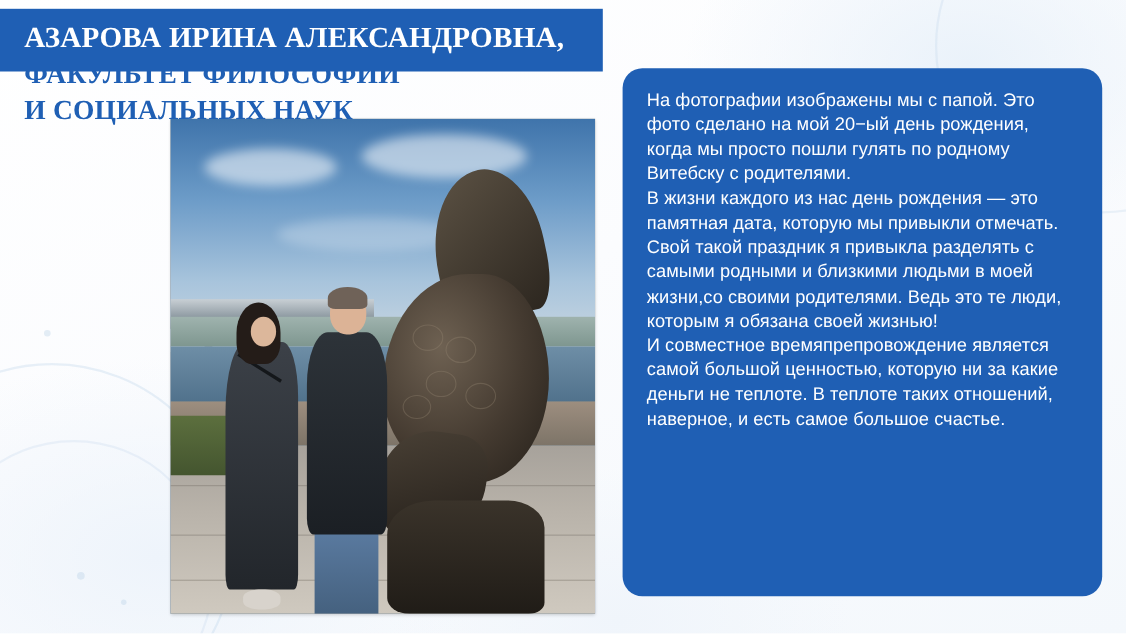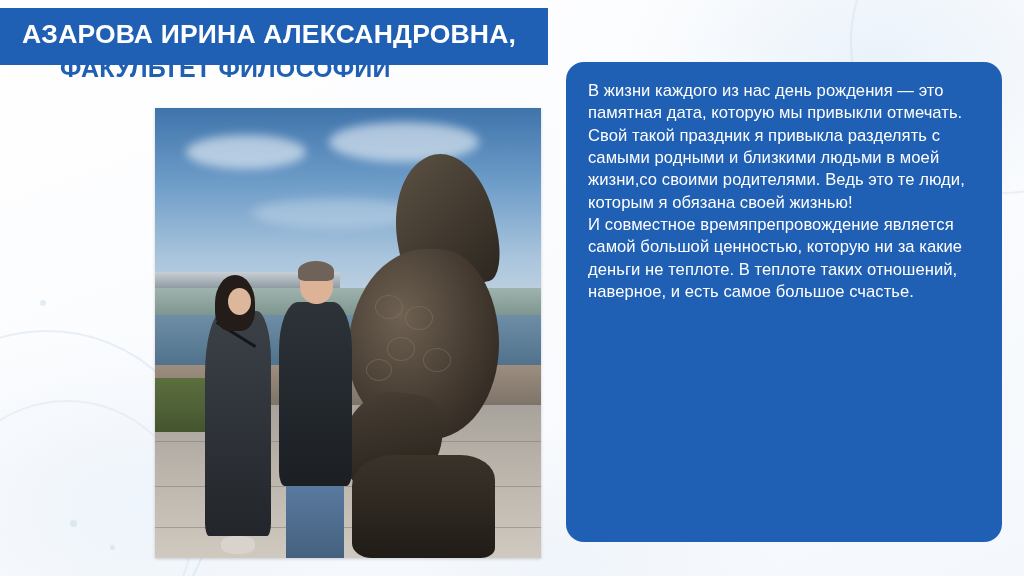--- a/index.html
+++ b/index.html
@@ -52,38 +52,38 @@
     box-sizing: border-box;
     z-index: 5;
   }
   .title-line {
     color: #ffffff;
     font-weight: bold;
     font-size: 25.5px;
     line-height: 1.26;
     letter-spacing: 0.2px;
     white-space: nowrap;
+    font-family: Liberation Serif, serif;
   }
   .title-line.l1 { font-size: 26.5px; }
 
   
   .title-step {
     position: absolute;
     left: 0;
     top: 50px;
     width: 350px;
     padding: 2px 18px 10px 22px;
     box-sizing: border-box;
     z-index: 4;
   }
   .title-step .title-line {
     color: #1f5fb4;
     font-size: 25px;
     line-height: 1.3;
-    margin-left: 38px;
   }
 
   
   .photo {
     position: absolute;
     left: 155px;
     top: 108px;
     width: 386px;
     height: 450px;
     overflow: hidden;
@@ -231,20 +231,21 @@
   <div class="deco-arc arc-3"></div>
   <div class="deco-dot" style="width:7px;height:7px;left:70px;top:520px;"></div>
   <div class="deco-dot" style="width:5px;height:5px;left:110px;top:545px;"></div>
   <div class="deco-dot" style="width:6px;height:6px;left:40px;top:300px;"></div>
 
   <div class="title-block">
     <div class="title-line l1">АЗАРОВА ИРИНА АЛЕКСАНДРОВНА,</div>
   </div>
   <div class="title-step">
     <div class="title-line">ФАКУЛЬТЕТ ФИЛОСОФИИ</div>
+    <div class="title-line">И СОЦИАЛЬНЫХ НАУК</div>
   </div>
 
   <div class="photo">
     <div class="ph-sky"></div>
     <div class="ph-cloud" style="left:8%;top:6%;width:120px;height:34px;"></div>
     <div class="ph-cloud" style="left:45%;top:3%;width:150px;height:40px;"></div>
     <div class="ph-cloud" style="left:25%;top:20%;width:170px;height:30px;opacity:.45;"></div>
     <div class="ph-bridge"></div>
     <div class="ph-bridge-leg" style="left:8%;"></div>
     <div class="ph-bridge-leg" style="left:24%;"></div>
@@ -277,17 +278,18 @@
     <div class="pr-woman-face"></div>
     <div class="pr-woman-shoe"></div>
 
     <div class="pr-man-jeans"></div>
     <div class="pr-man-jacket"></div>
     <div class="pr-man-head"></div>
     <div class="pr-man-hair"></div>
   </div>
 
   <div class="text-card">
+    <p>На фотографии изображены мы с папой. Это фото сделано на мой 20−ый день рождения, когда мы просто пошли гулять по родному Витебску с родителями.</p>
     <p>В жизни каждого из нас день рождения — это памятная дата, которую мы привыкли отмечать. Свой такой праздник я привыкла разделять с самыми родными и близкими людьми в моей жизни,со своими родителями. Ведь это те люди, которым я обязана своей жизнью!</p>
     <p>И совместное времяпрепровождение является самой большой ценностью, которую ни за какие деньги не теплоте. В теплоте таких отношений, наверное, и есть самое большое счастье.</p>
   </div>
 
 </div>
 
 </body></html>

